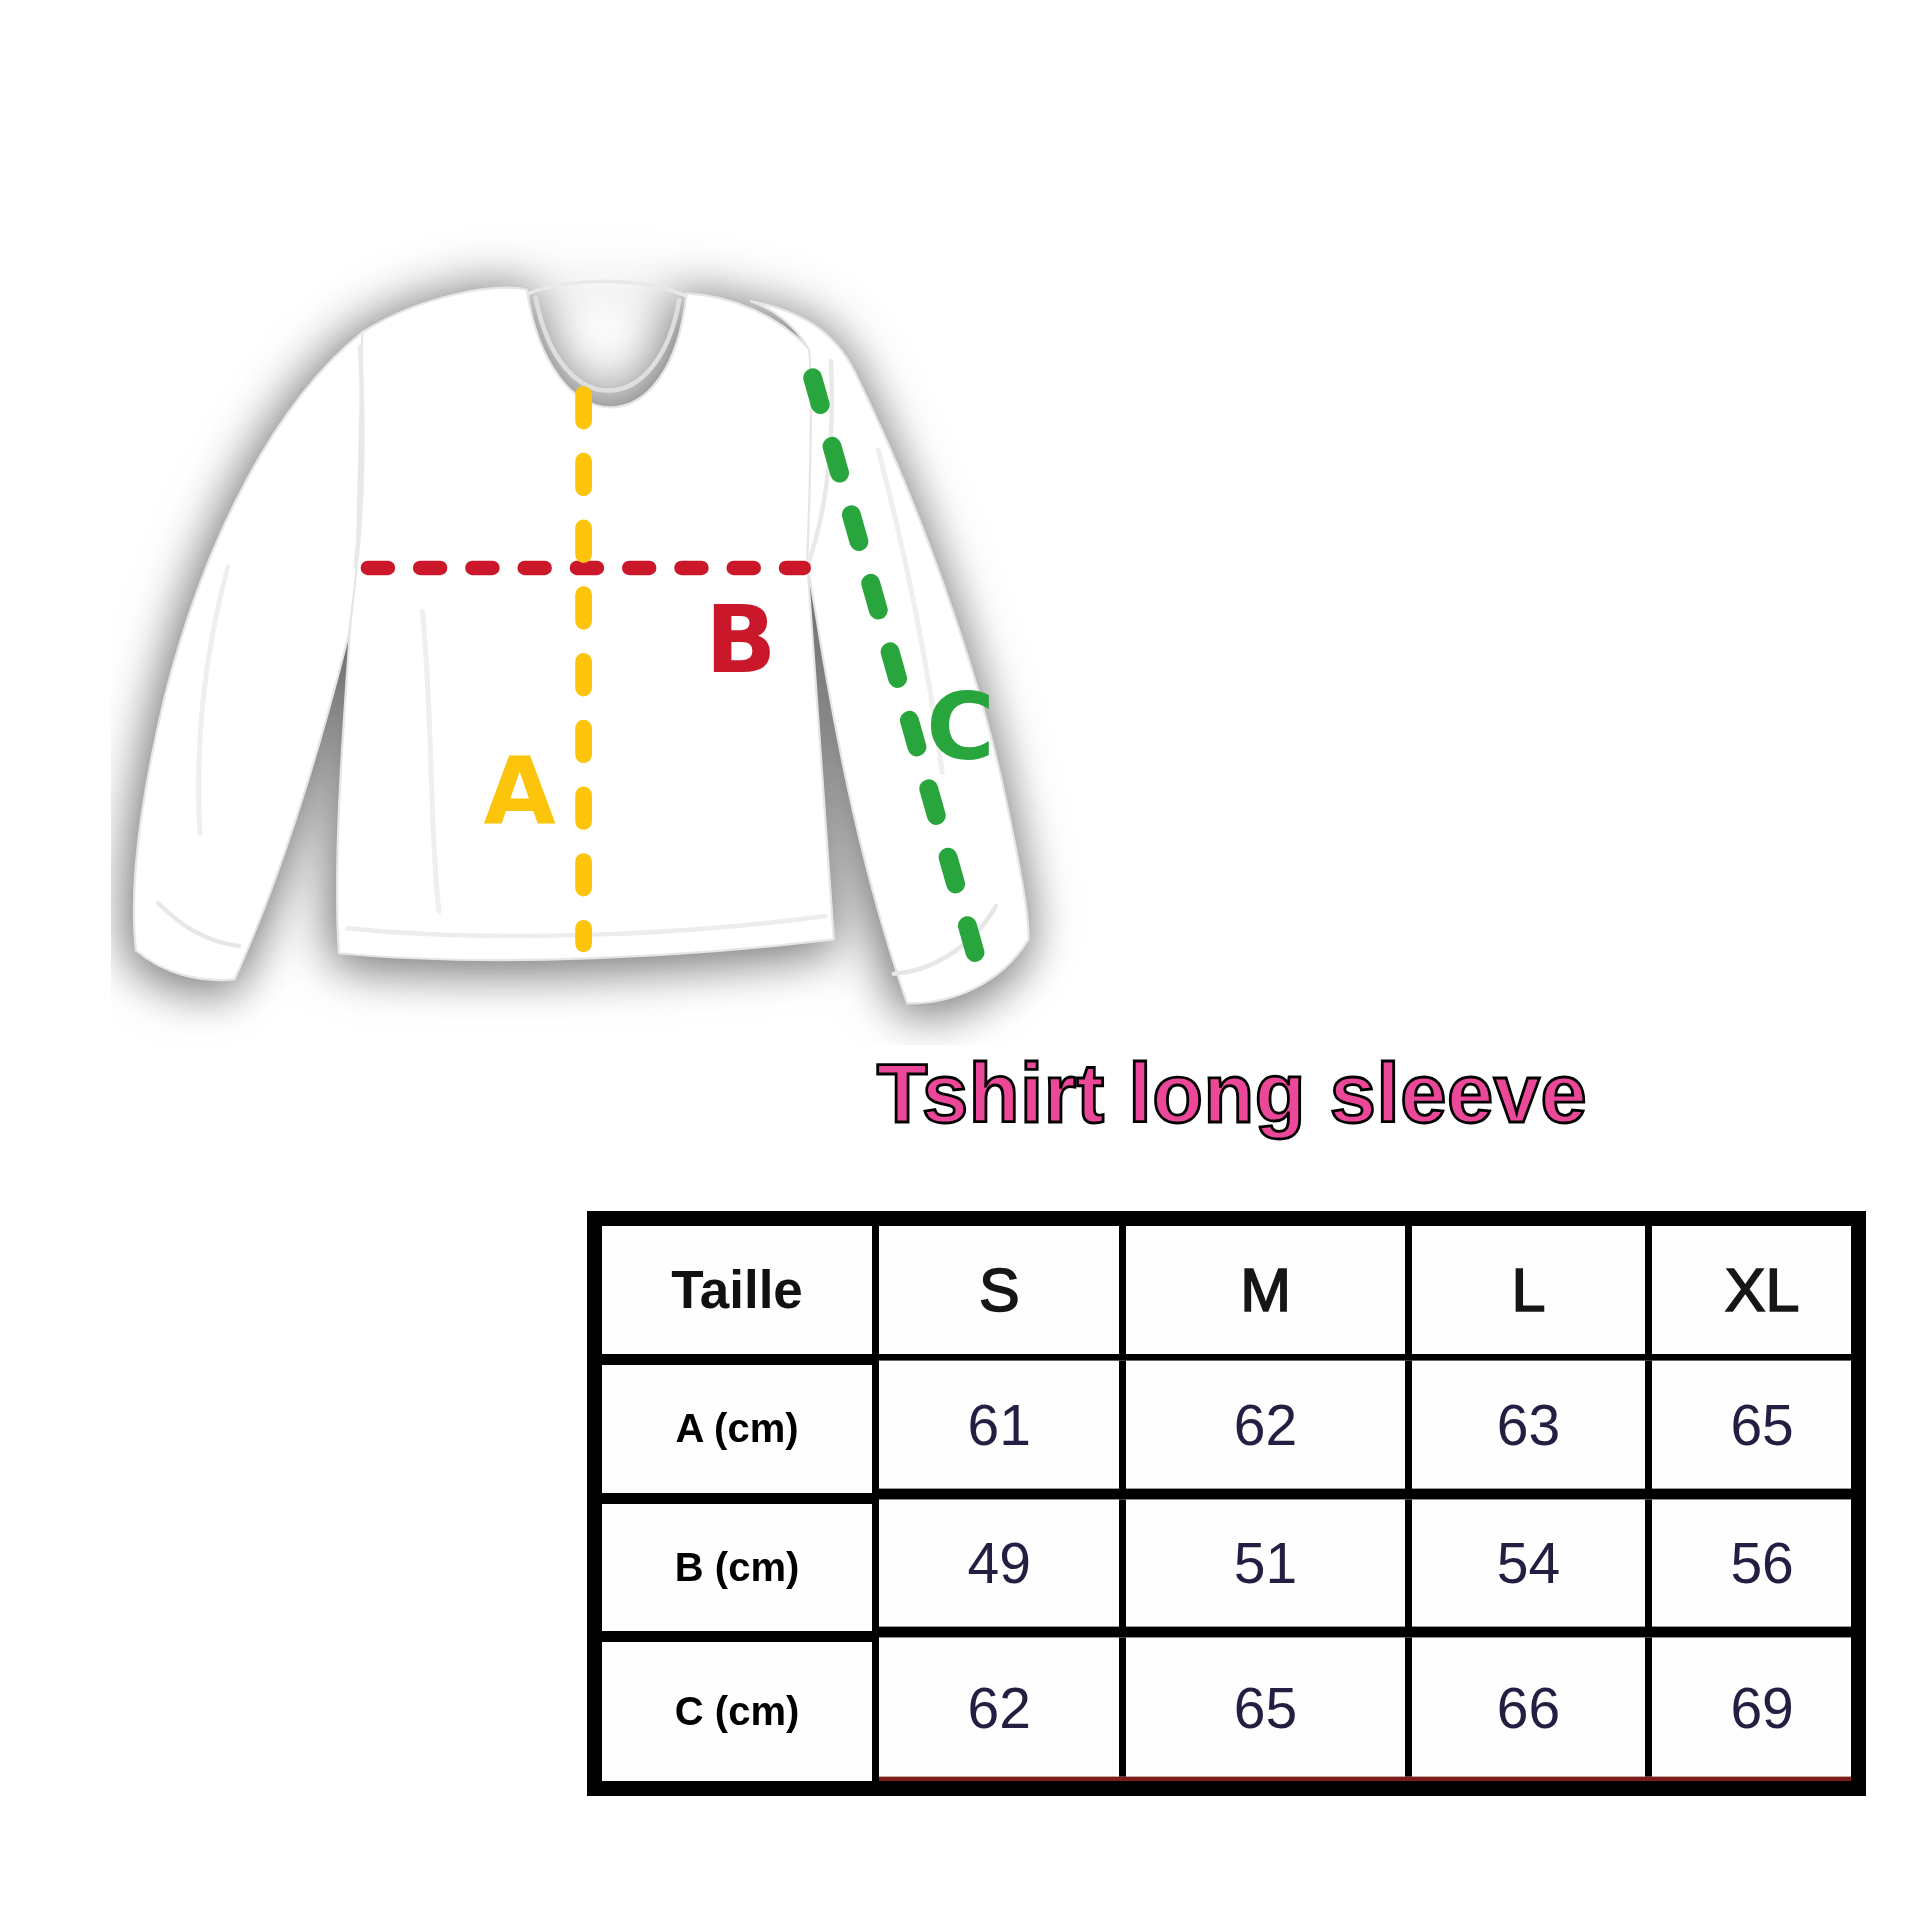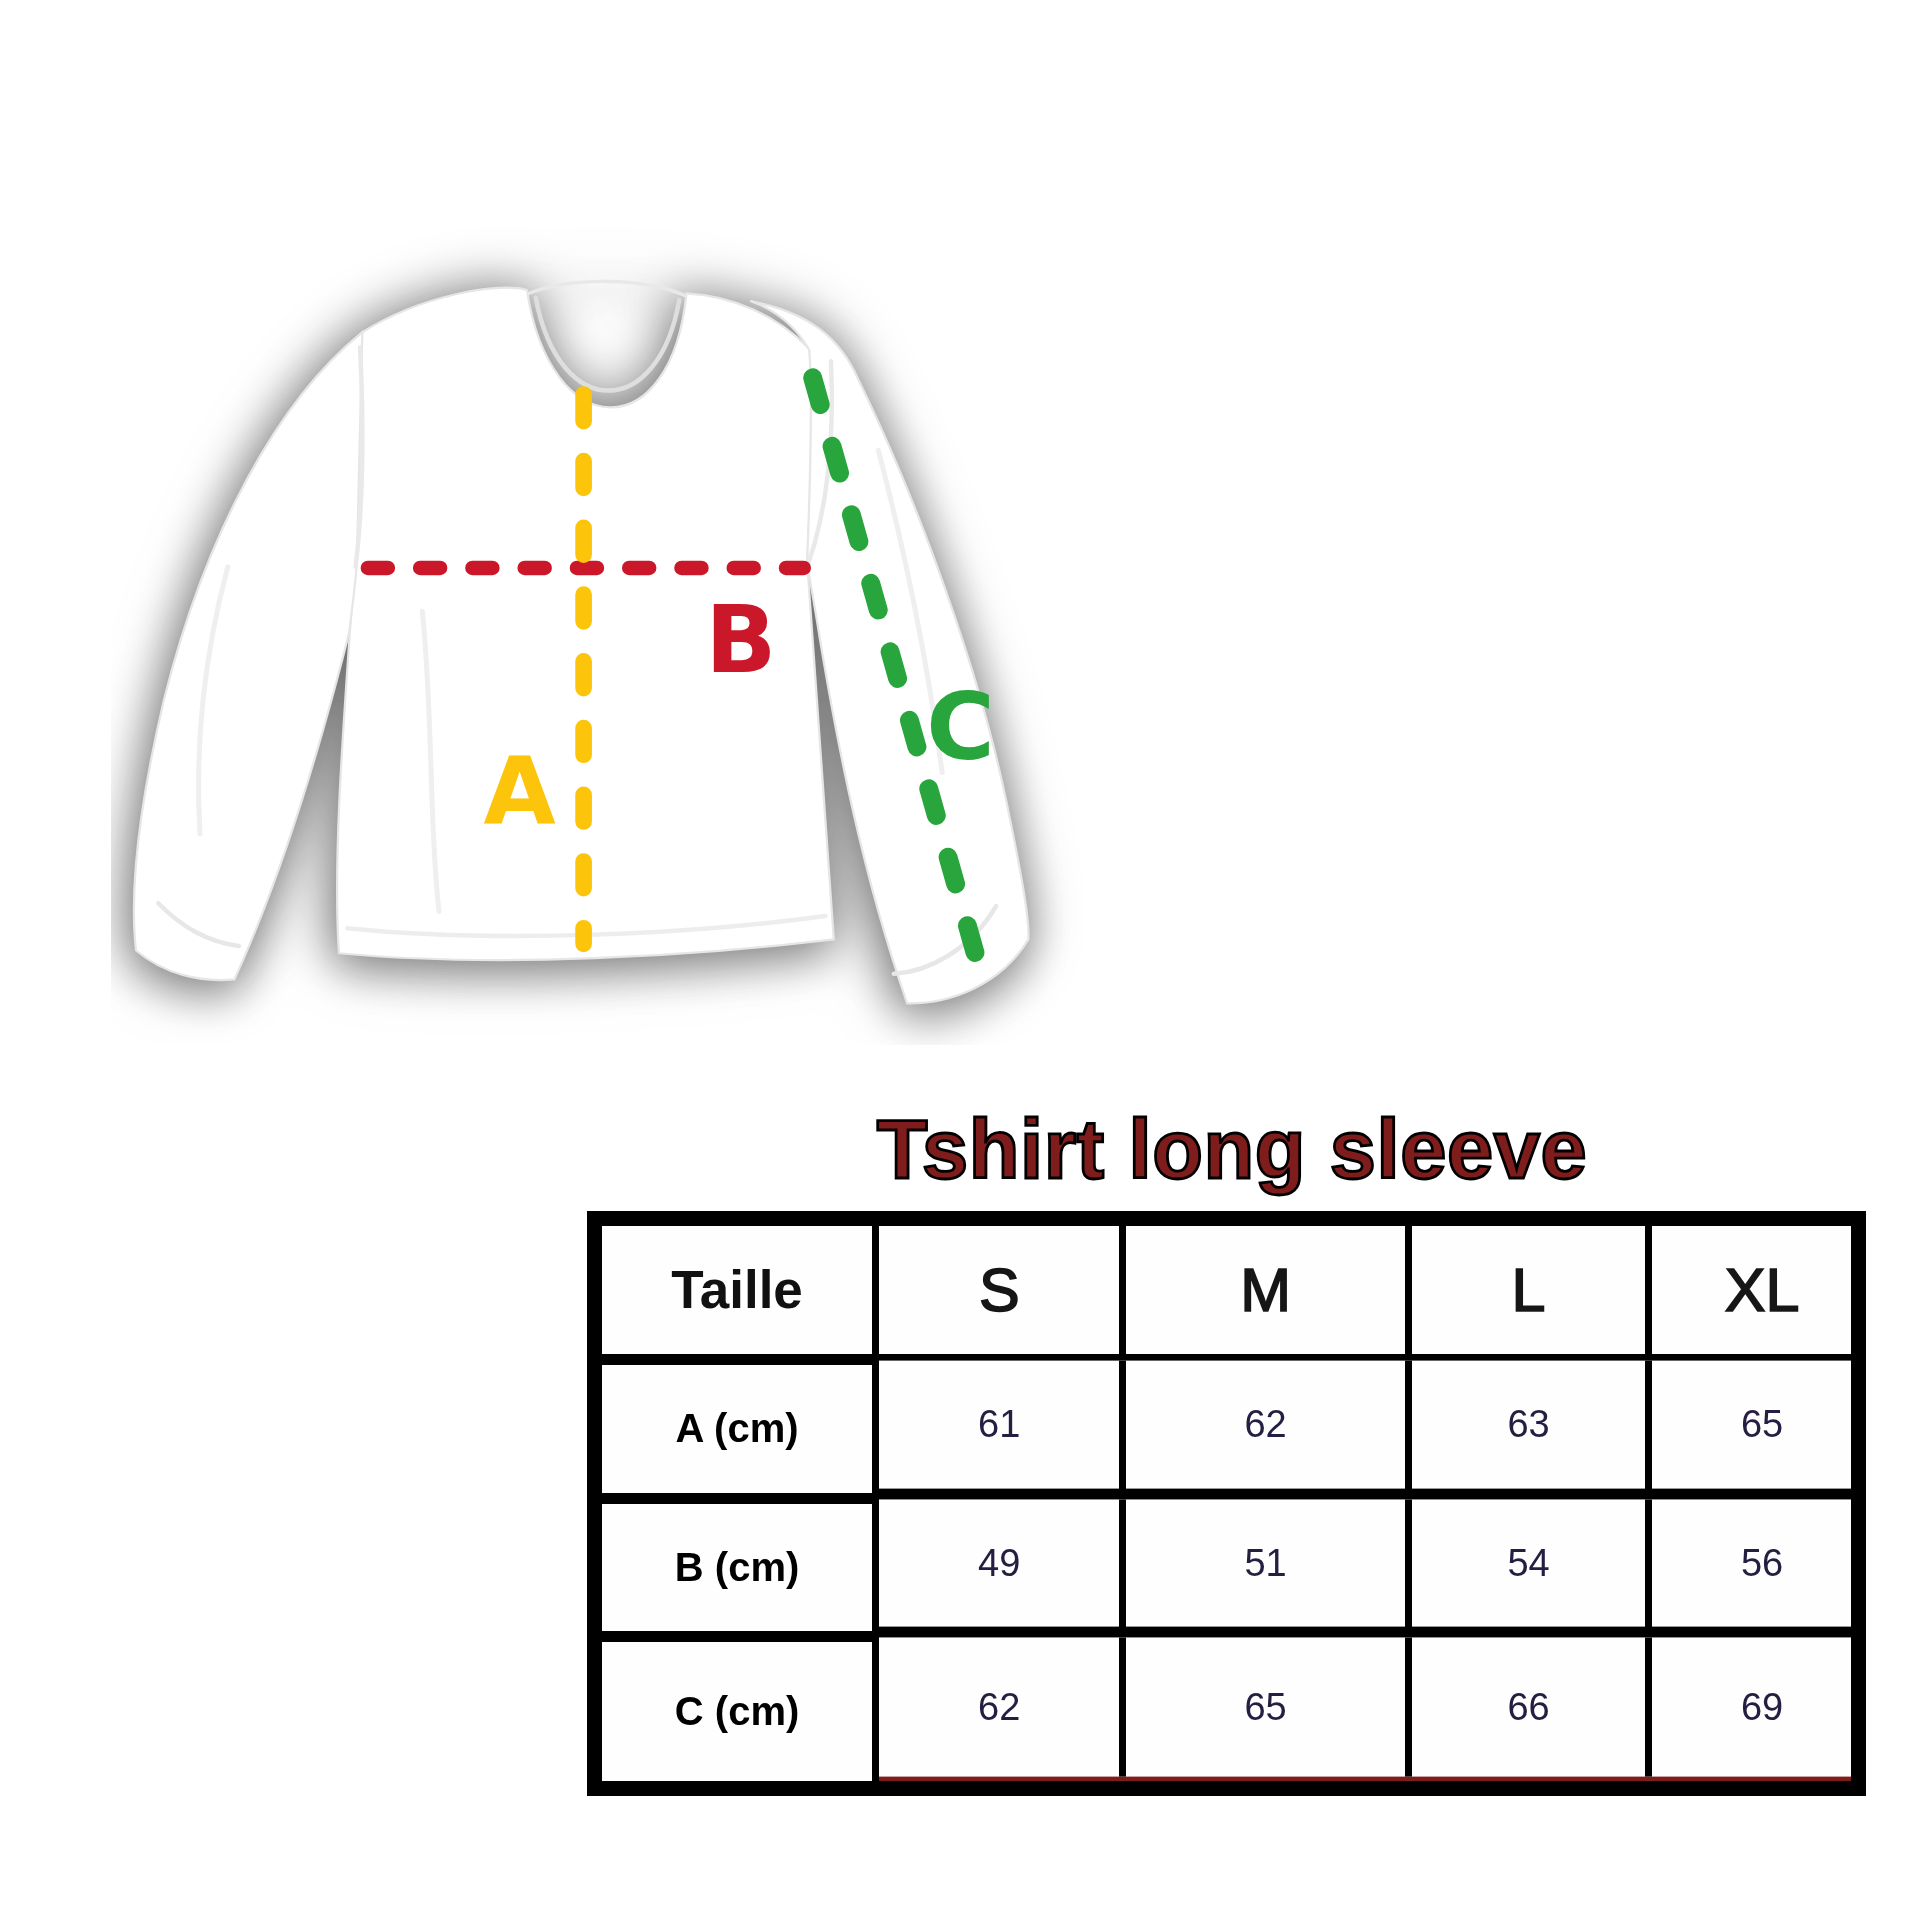--- a/index.html
+++ b/index.html
@@ -34,27 +34,27 @@
     font-family: "DejaVu Sans", "Liberation Sans", sans-serif;
     font-weight: bold;
     font-size: 168px;
     text-anchor: middle;
   }
 
   
   .chart-title {
     position: absolute;
     left: 598px;
-    top: 1108px;
+    top: 1052px;
     width: 1268px;
     text-align: center;
     font-size: 83px;
     line-height: 83px;
     font-weight: bold;
-    color: #7f1d1d;
+    color: #ec4899;
     -webkit-text-stroke: 2.8px #000;
     letter-spacing: 0.6px;
     white-space: nowrap;
   }
 
   
   .size-table {
     position: absolute;
     left: 587px;
     top: 1211px;
@@ -74,21 +74,21 @@
     display: flex;
     align-items: center;
     justify-content: center;
     background: #fefefe;
   }
   .size-table .cell:nth-child(5n) { border-right: none; padding-left: 21px; }
   .size-table .cell:nth-child(n+16) { border-bottom: none; }
   .cell.corner { font-weight: bold; font-size: 53px; color: #111; }
   .cell.size-h { font-weight: normal; font-size: 61px; color: #161616; -webkit-text-stroke: 1.7px #161616; }
   .cell.rowlab { font-weight: bold; font-size: 40px; color: #000; }
-  .cell.num    { font-weight: normal; font-size: 38px; transform: translateY(-4.4px); }
+  .cell.num    { font-weight: normal; font-size: 57px; transform: translateY(-4.4px); }
 </style>
 </head>
 <body>
 
 <div class="page">
 
   <div class="shirt-wrap">
     <svg viewBox="0 0 1750 1500">
       <g class="shirt-body">
 

